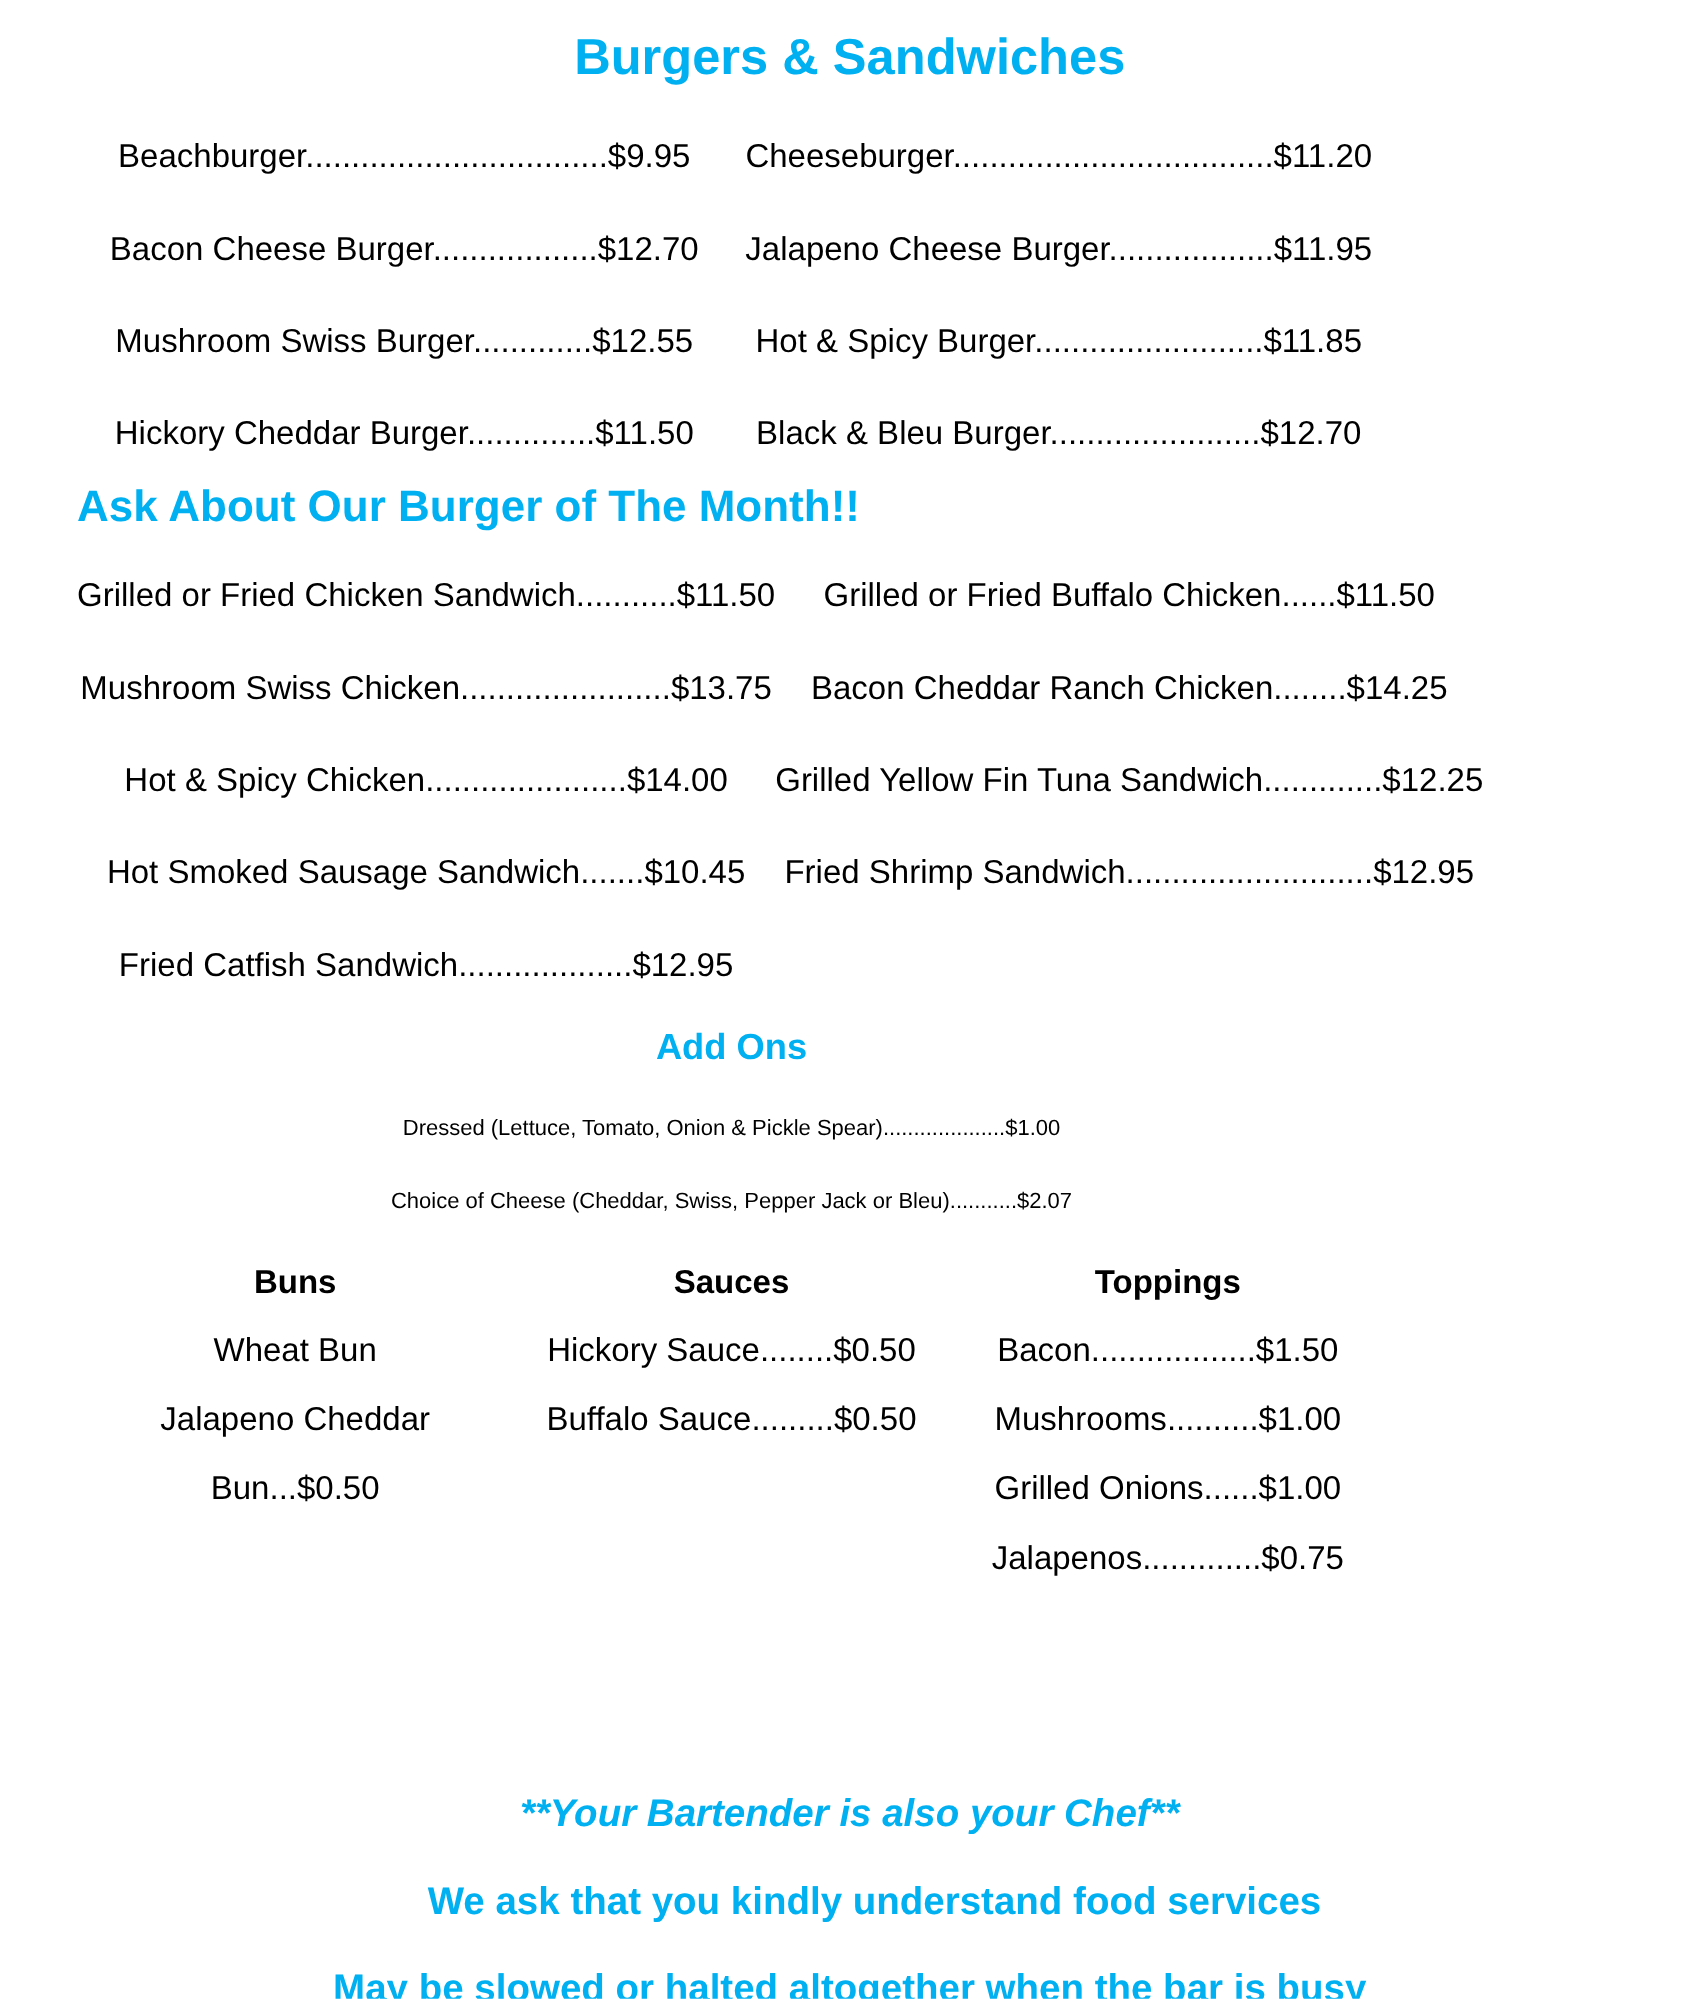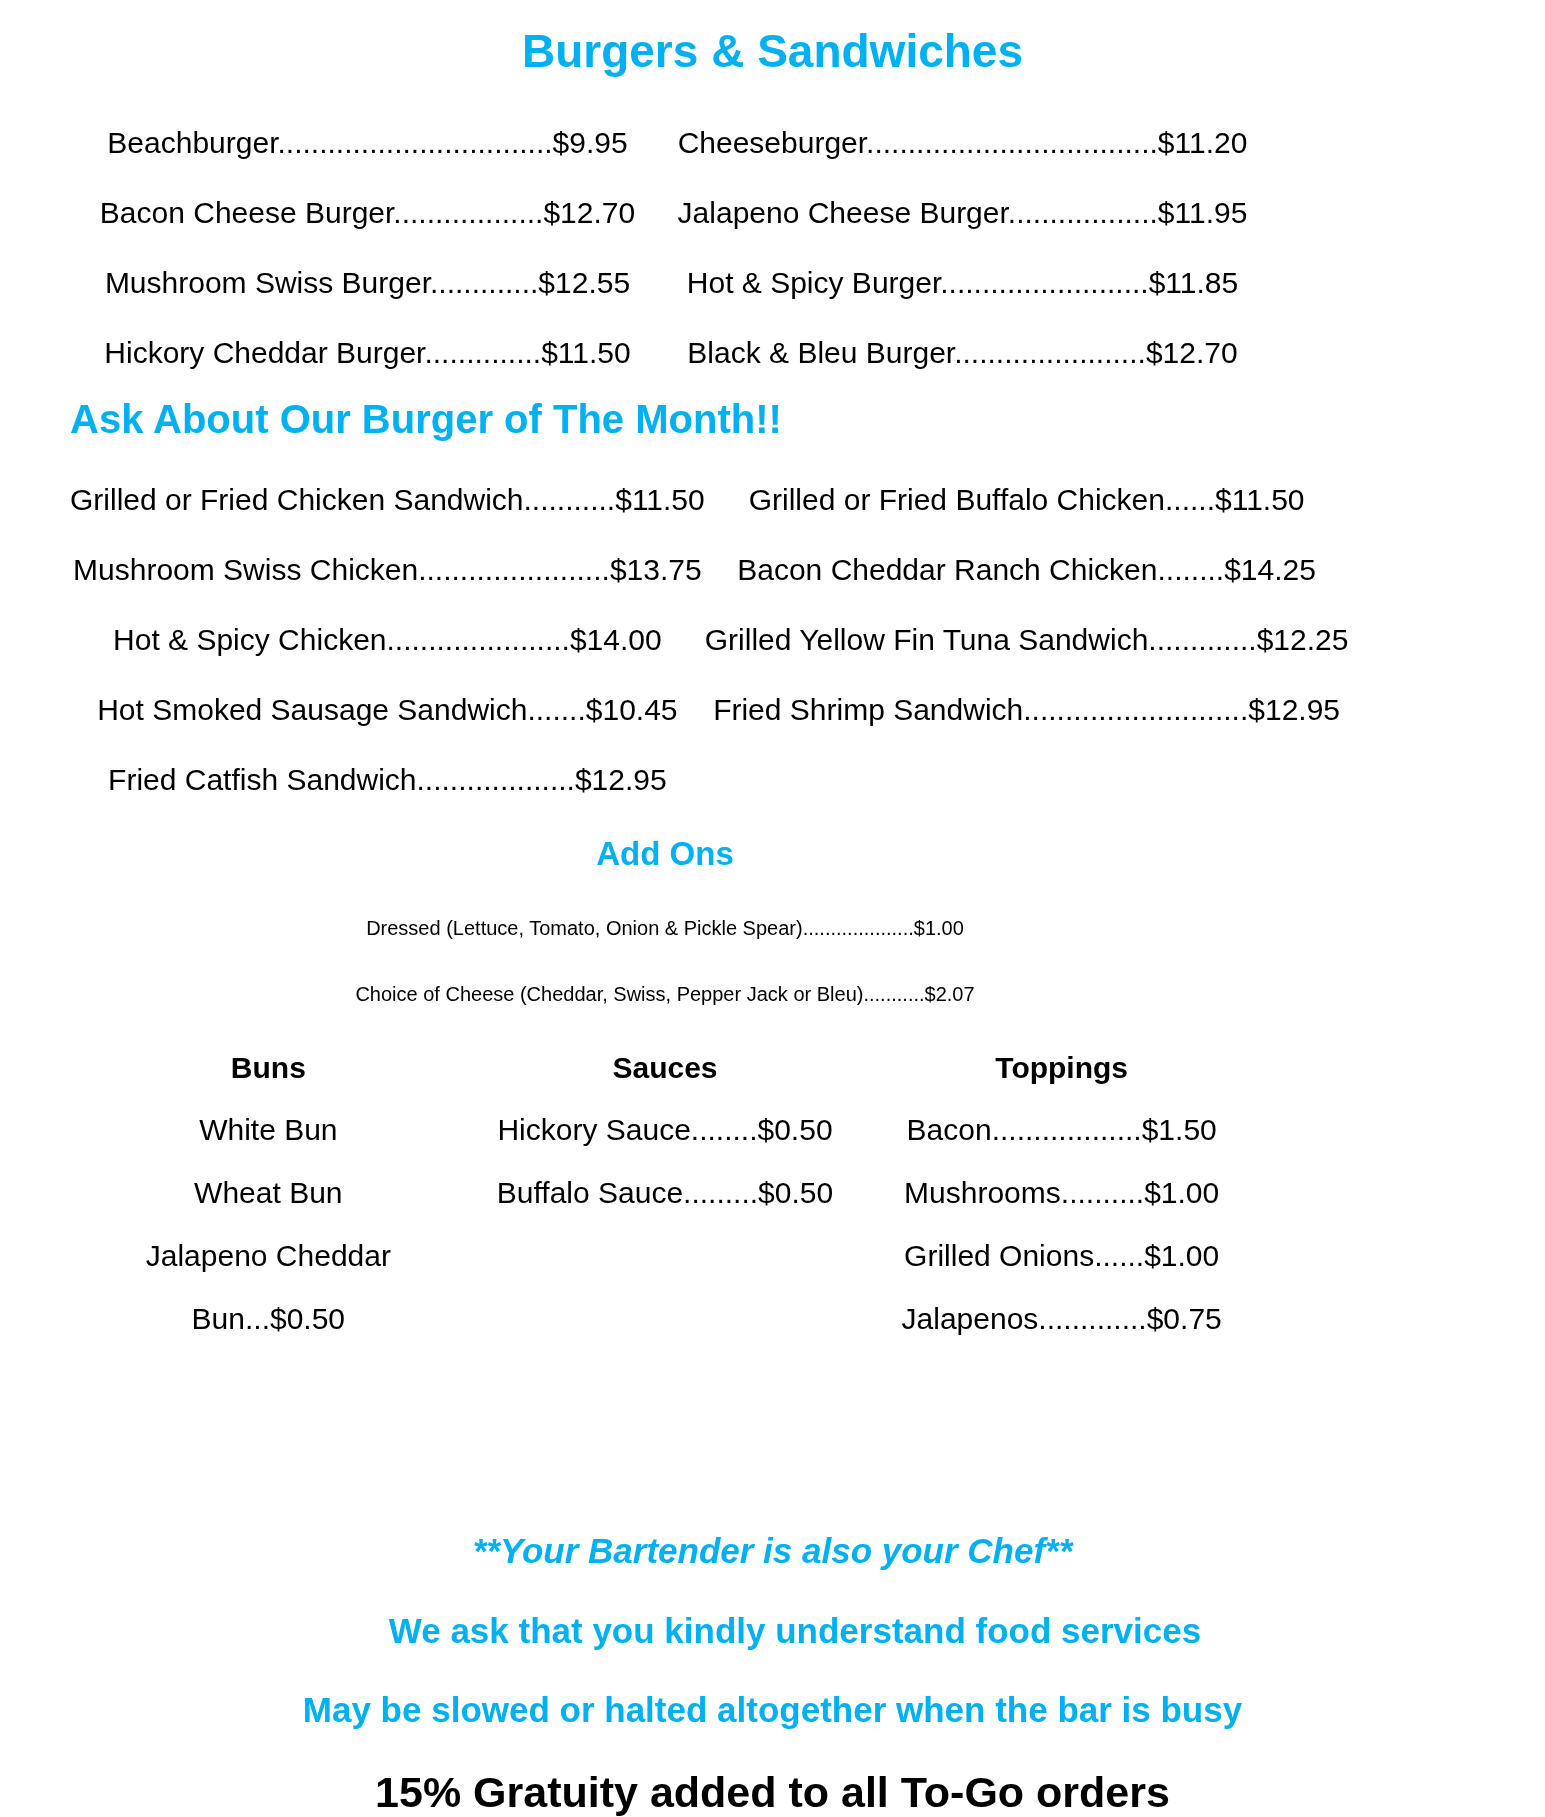--- a/index.html
+++ b/index.html
@@ -11,21 +11,21 @@
     font-family:"Liberation Sans", sans-serif;
     overflow:hidden;
   }
   .accent { color:var(--accent); }
   .title {
     margin:24px 0 0 0;
     font-size:46px; line-height:55px; font-weight:bold;
     text-align:center;
   }
   .wrapper { margin-left:70px; width:1190px; }
-  .grid2 { display:grid; grid-template-columns:1fr 1fr; row-gap:34px; }
+  .grid2 { display:grid; grid-template-columns:1fr 1fr; row-gap:48px; }
   .burgers { margin-top:46px; }
   .sandwiches { margin-top:39px; }
   .cell {
     font-size:30px; line-height:36px;
     text-align:center; white-space:nowrap;
   }
   .banner {
     margin:24px 0 0 70px; width:1190px;
     font-size:40px; line-height:48px; font-weight:bold;
     text-align:left;
@@ -93,21 +93,20 @@
   <h3 class="addons-heading accent">Add Ons</h3>
 
   <div class="wrapper">
     <div class="addon-line first"><span>Dressed (Lettuce, Tomato, Onion &amp; Pickle Spear)</span><span>....................</span><span>$1.00</span></div>
     <div class="addon-line second"><span>Choice of Cheese (Cheddar, Swiss, Pepper Jack or Bleu)</span><span>...........</span><span>$2.07</span></div>
   </div>
 
   <section class="wrapper grid3">
     <div class="opt-col">
       <div class="opt-header">Buns</div>
-      <div class="opt-line">White Bun</div>
       <div class="opt-line">Wheat Bun</div>
       <div class="opt-line">Jalapeno Cheddar</div>
       <div class="opt-line">Bun...$0.50</div>
     </div>
     <div class="opt-col">
       <div class="opt-header">Sauces</div>
       <div class="opt-line"><span>Hickory Sauce</span><span>........</span><span>$0.50</span></div>
       <div class="opt-line"><span>Buffalo Sauce</span><span>.........</span><span>$0.50</span></div>
     </div>
     <div class="opt-col">

